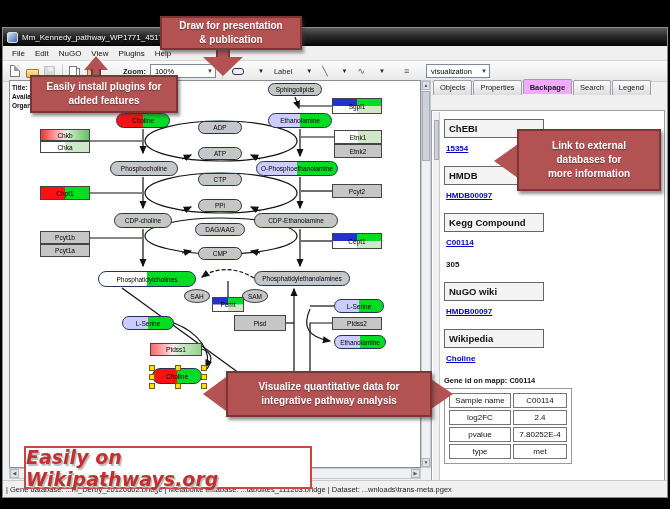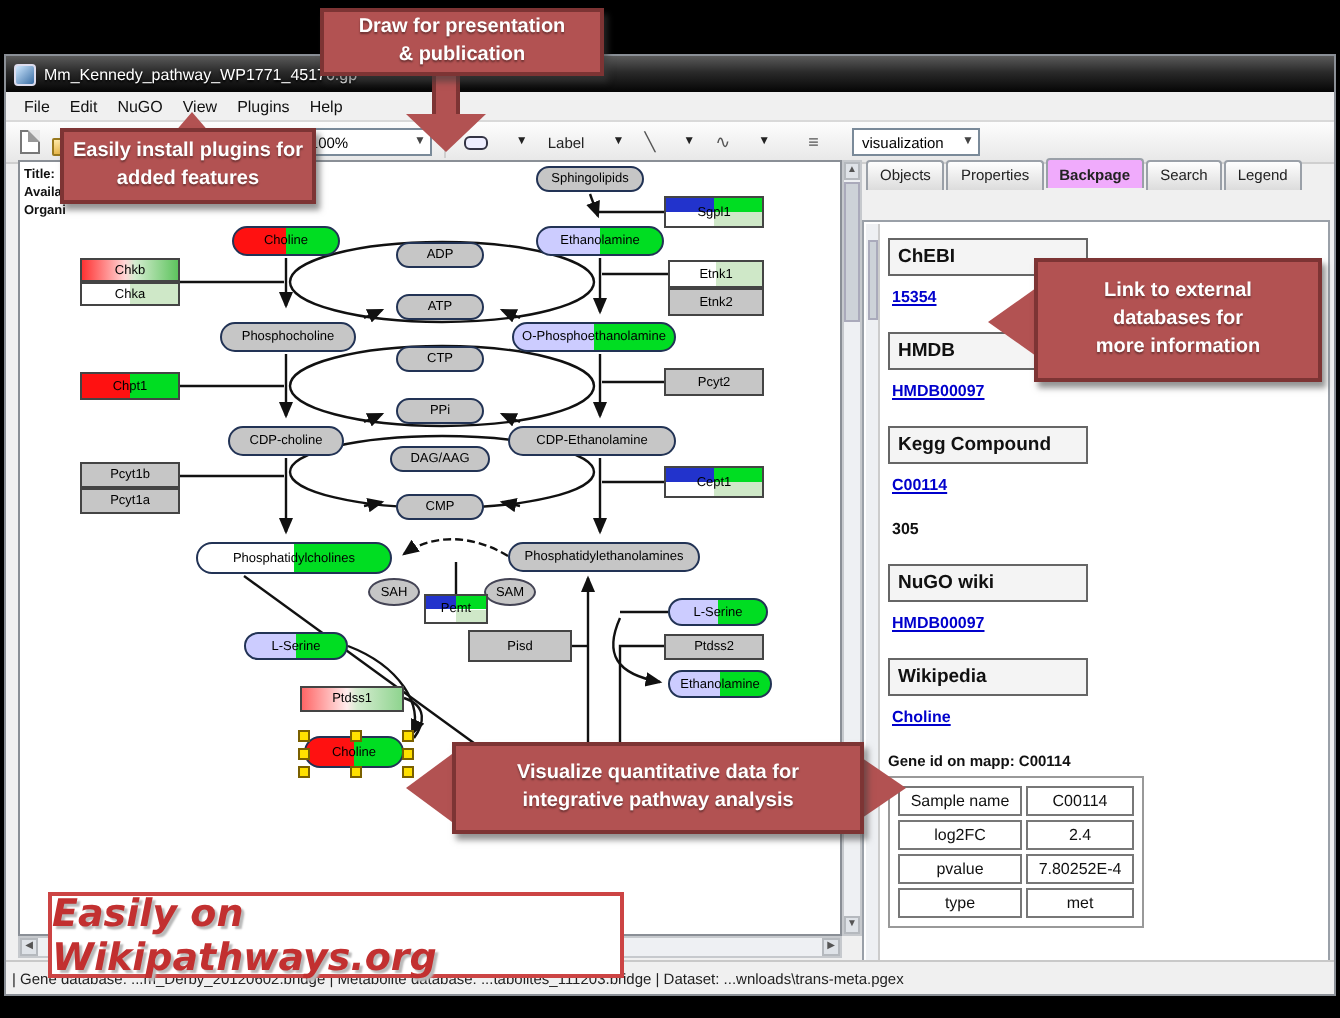--- a/index.html
+++ b/index.html
@@ -403,28 +403,28 @@
         </div>
       </div>
     </div>
   </div>
 
   <div class="statusbar">
     <span>| Gene database: ...m_Derby_20120602.bridge | Metabolite database: ...tabolites_111203.bridge | Dataset: ...wnloads\trans-meta.pgex</span>
   </div>
 </div>
 
-<div class="callout" style="left:160px;top:4px;width:142px;height:34px;">Draw for presentation
+<div class="callout" style="left:160px;top:16px;width:142px;height:34px;">Draw for presentation
 &amp; publication</div>
 <div class="stem" style="left:216px;top:38px;width:14px;height:20px;"></div>
 <div class="arrow" style="left:203px;top:57px;border-left:20px solid transparent;border-right:20px solid transparent;border-top:19px solid var(--callout-red);"></div>
 
 <div class="arrow" style="left:84px;top:56px;border-left:12px solid transparent;border-right:12px solid transparent;border-bottom:14px solid var(--callout-red);"></div>
 <div class="stem" style="left:91px;top:69px;width:10px;height:7px;"></div>
-<div class="callout" style="left:30px;top:64px;width:128px;height:38px;">Easily install plugins for
+<div class="callout" style="left:30px;top:75px;width:148px;height:38px;">Easily install plugins for
 added features</div>
 
 <div class="arrow" style="left:494px;top:144px;border-top:17px solid transparent;border-bottom:17px solid transparent;border-right:24px solid var(--callout-red);"></div>
 <div class="callout" style="left:517px;top:129px;width:144px;height:62px;">Link to external
 databases for
 more information</div>
 
 <div class="arrow" style="left:203px;top:377px;border-top:17px solid transparent;border-bottom:17px solid transparent;border-right:23px solid var(--callout-red);"></div>
 <div class="arrow" style="left:431px;top:379px;border-top:15px solid transparent;border-bottom:15px solid transparent;border-left:22px solid var(--callout-red);"></div>
 <div class="callout" style="left:226px;top:371px;width:206px;height:46px;">Visualize quantitative data for

